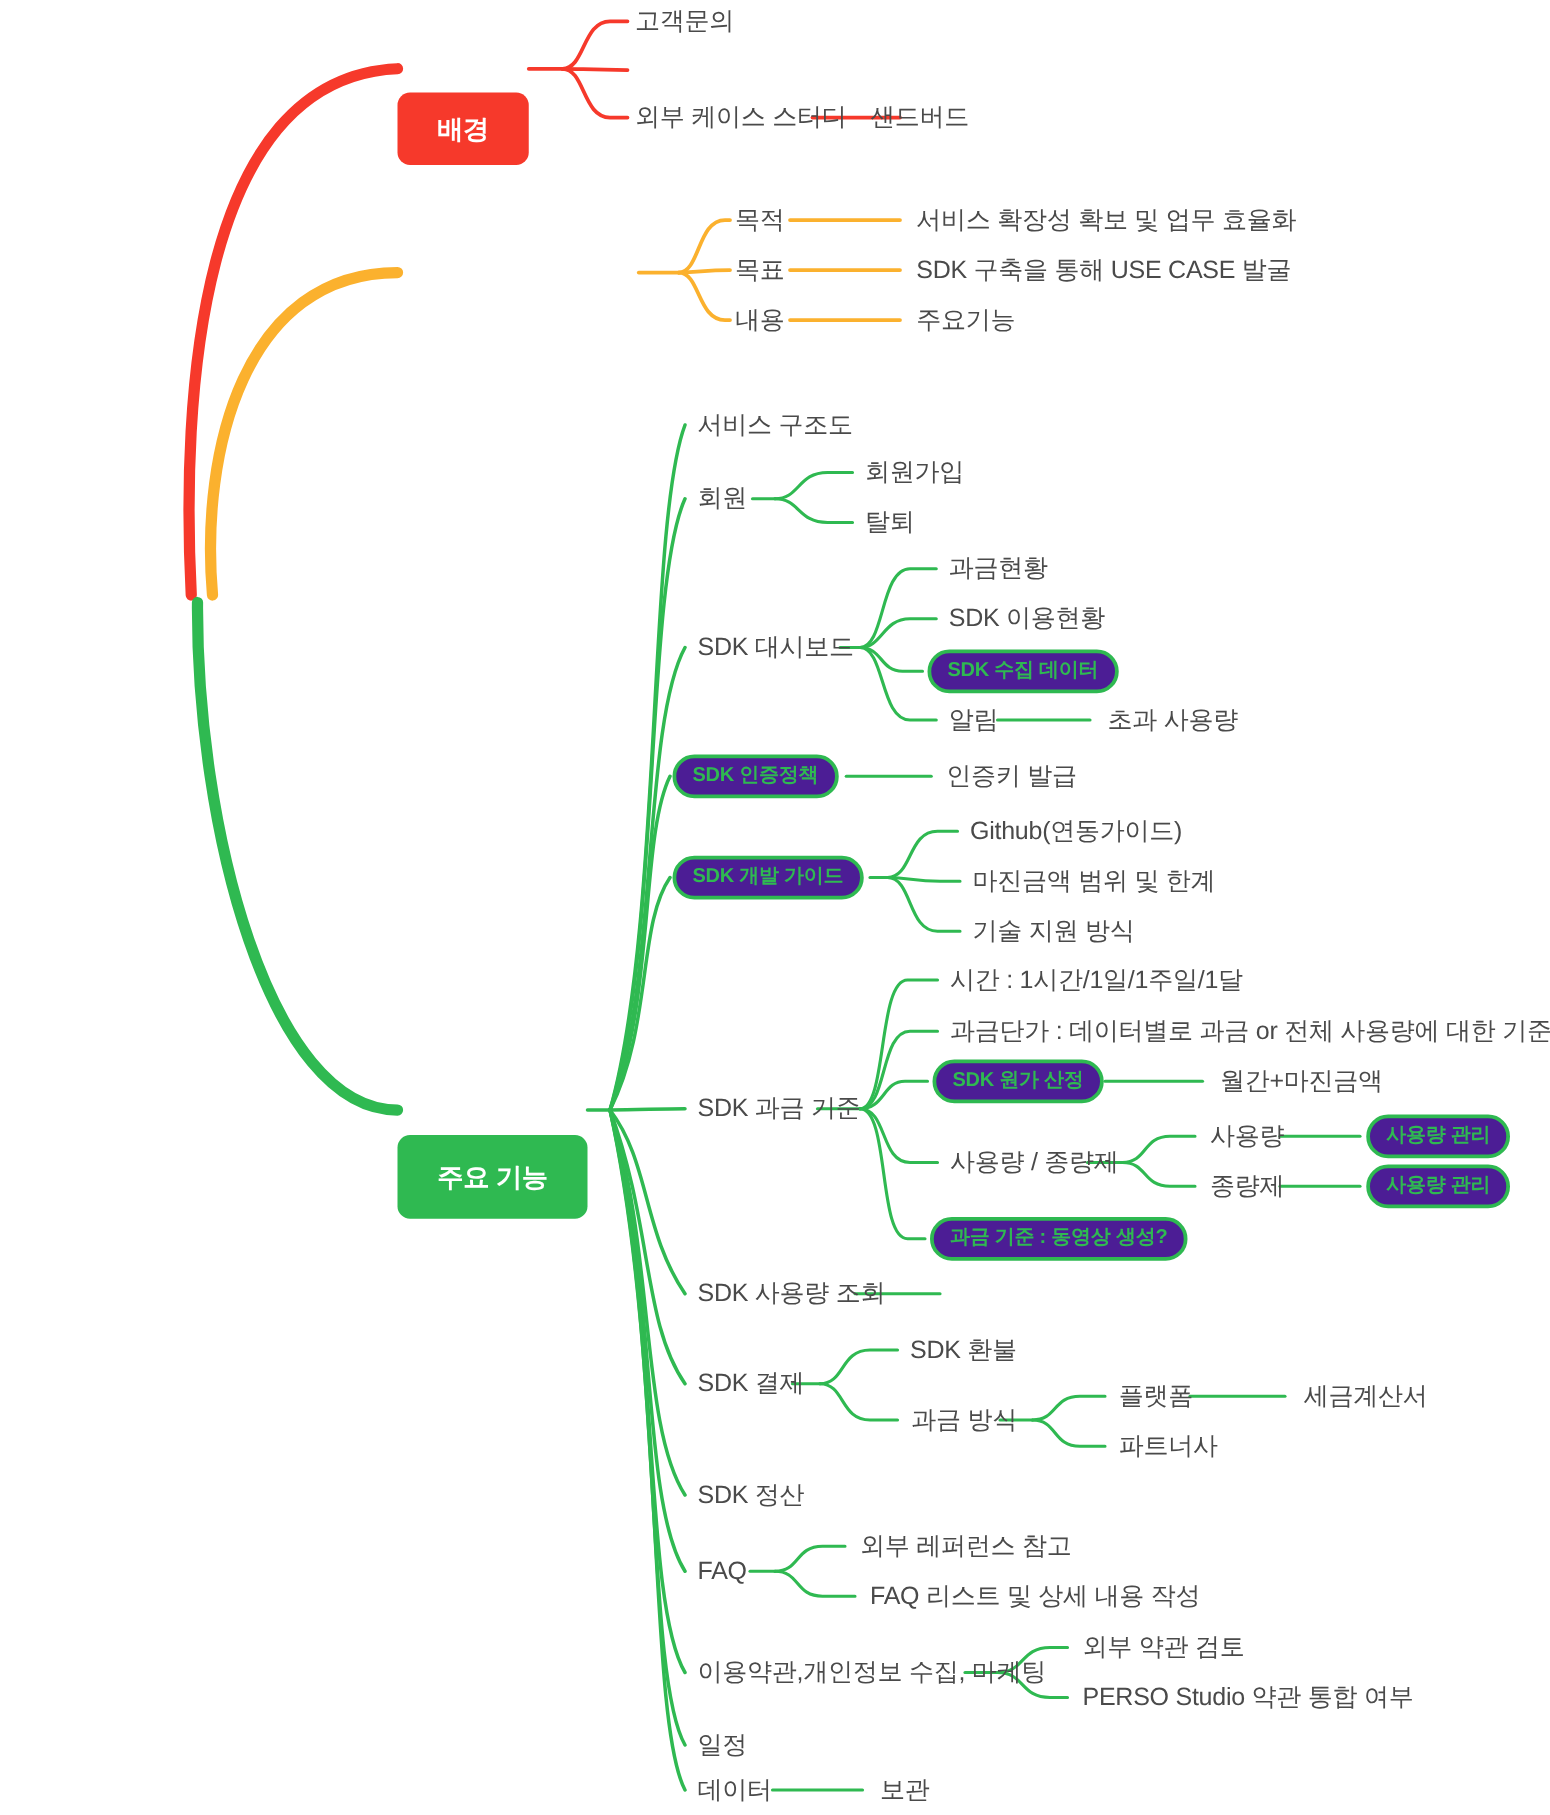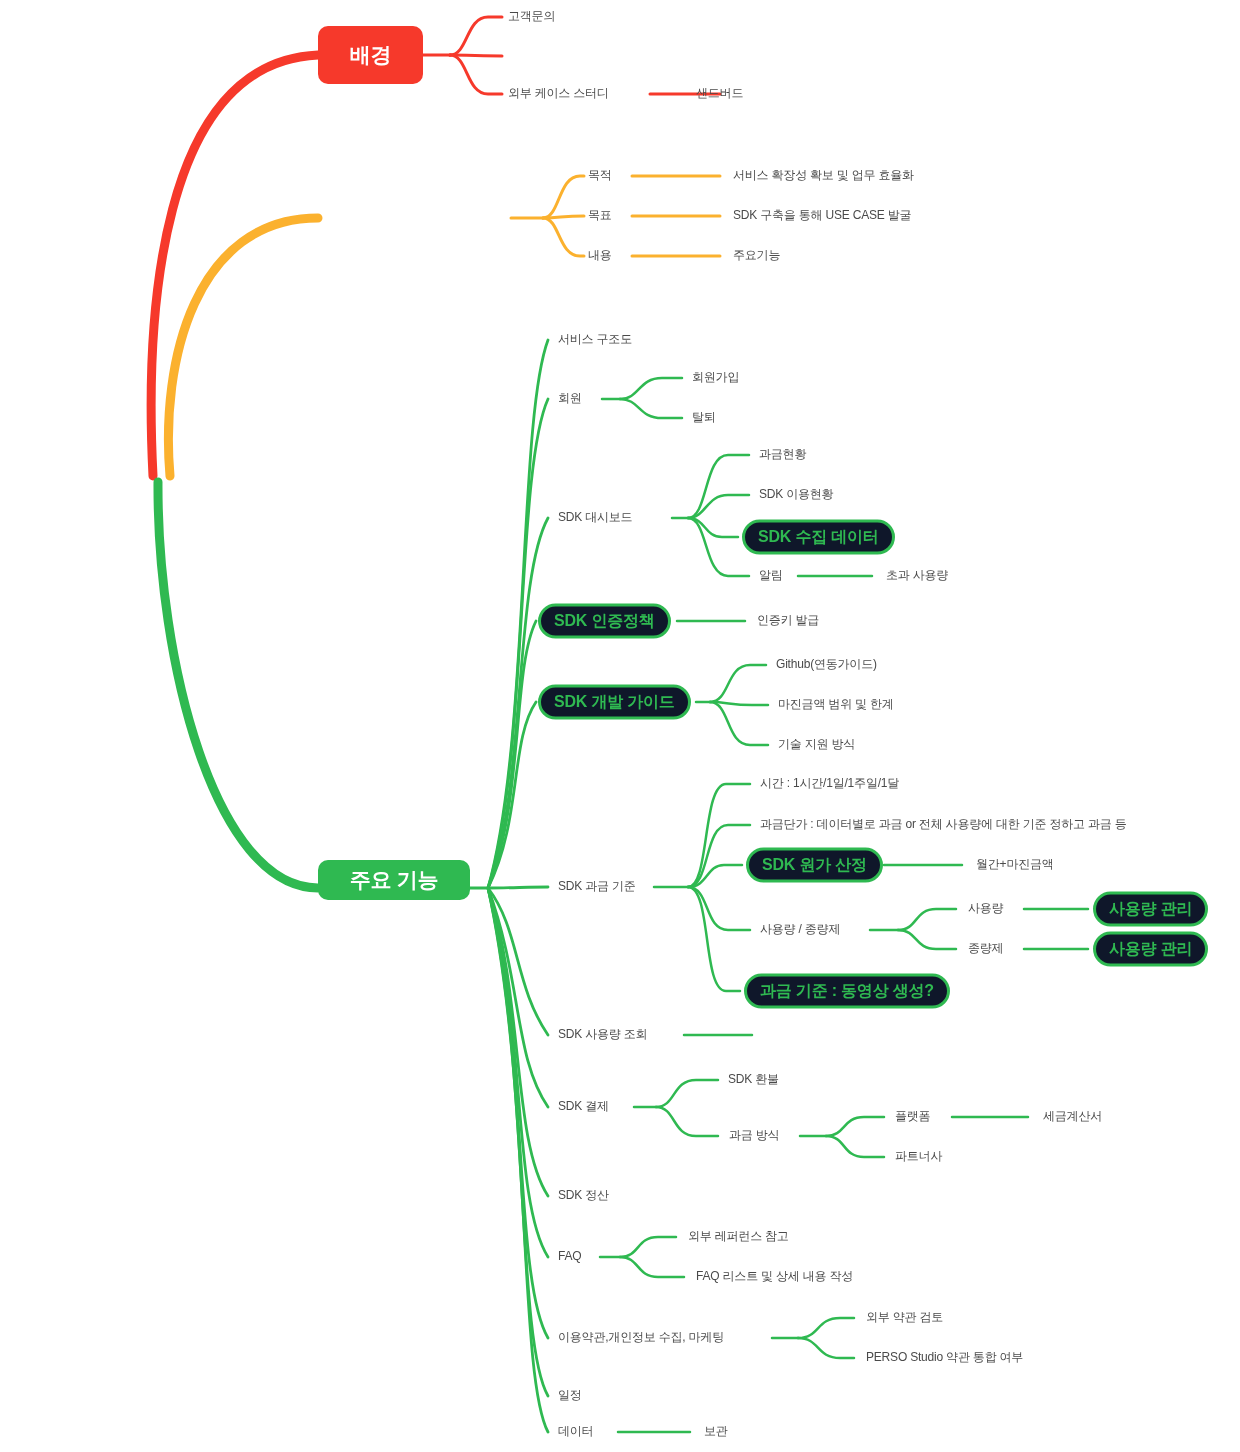--- a/index.html
+++ b/index.html
@@ -1,28 +1,28 @@
 <!DOCTYPE html>
 <html><head>
 <meta charset="utf-8">
 <style>
   html,body{margin:0;padding:0;background:#ffffff;}
   .map{position:relative;width:1240px;height:1452px;overflow:hidden;
        font-family:"Liberation Sans","DejaVu Sans",sans-serif;}
   .edges{position:absolute;left:0;top:0;z-index:0;}
   .label{position:absolute;transform:translateY(-50%);white-space:nowrap;
-         font-size:12px;line-height:1.3;color:#4a4a4a;font-weight:500;
+         font-size:20px;line-height:1.3;color:#4a4a4a;font-weight:500;
          letter-spacing:-0.2px;z-index:2;}
   .pill{position:absolute;transform:translateY(-50%);white-space:nowrap;
-        border:3.5px solid #2FB951;color:#2FB951;background:#0f172a;
+        border:3.5px solid #2FB951;color:#2FB951;background:#4c1d95;
         border-radius:18px;padding:2px 13px;font-size:16px;font-weight:600;
         line-height:1.55;letter-spacing:-0.2px;z-index:2;}
   .branch{position:absolute;display:flex;align-items:center;justify-content:center;
           border-radius:10px;color:#ffffff;font-weight:700;font-size:21px;
-          letter-spacing:-0.3px;z-index:2;}
+          letter-spacing:-0.3px;z-index:2;margin-top:48px;}
   .branch.red{background:#F6392B;}
   .branch.yellow{background:#FBB12E;}
   .branch.green{background:#2FB951;}
   .root{position:absolute;left:13px;top:428px;width:202px;height:86px;
         background:#ffffff;border-radius:43px;display:flex;align-items:center;
         justify-content:center;font-size:27px;font-weight:700;color:#3d3d3d;
         letter-spacing:-0.3px;z-index:3;
         box-shadow:0 6px 18px rgba(0,0,0,0.13),0 1px 3px rgba(0,0,0,0.06);}
 </style>
 </head>
@@ -125,21 +125,21 @@
 
       <path d="M772,1338 h26"></path>
       <path d="M798,1338 C820,1338 816,1318 840,1318 h14"></path>
       <path d="M798,1338 C820,1338 816,1358 840,1358 h14"></path>
 
       <path d="M618,1432 h72"></path>
     </g>
   </svg>
 
   <div class="branch red" style="left:318px;top:26px;width:105px;height:58px">배경</div>
-  <div class="branch green" style="left:318px;top:860px;width:152px;height:40px">주요 기능</div>
+  <div class="branch green" style="left:318px;top:860px;width:152px;height:67px">주요 기능</div>
 
   <div class="label" style="left:508px;top:17px">고객문의</div>
   <div class="label" style="left:508px;top:94px">외부 케이스 스터디</div>
   <div class="label" style="left:696px;top:94px">샌드버드</div>
 
   <div class="label" style="left:588px;top:176px">목적</div>
   <div class="label" style="left:733px;top:176px">서비스 확장성 확보 및 업무 효율화</div>
   <div class="label" style="left:588px;top:216px">목표</div>
   <div class="label" style="left:733px;top:216px">SDK 구축을 통해 USE CASE 발굴</div>
   <div class="label" style="left:588px;top:256px">내용</div>

